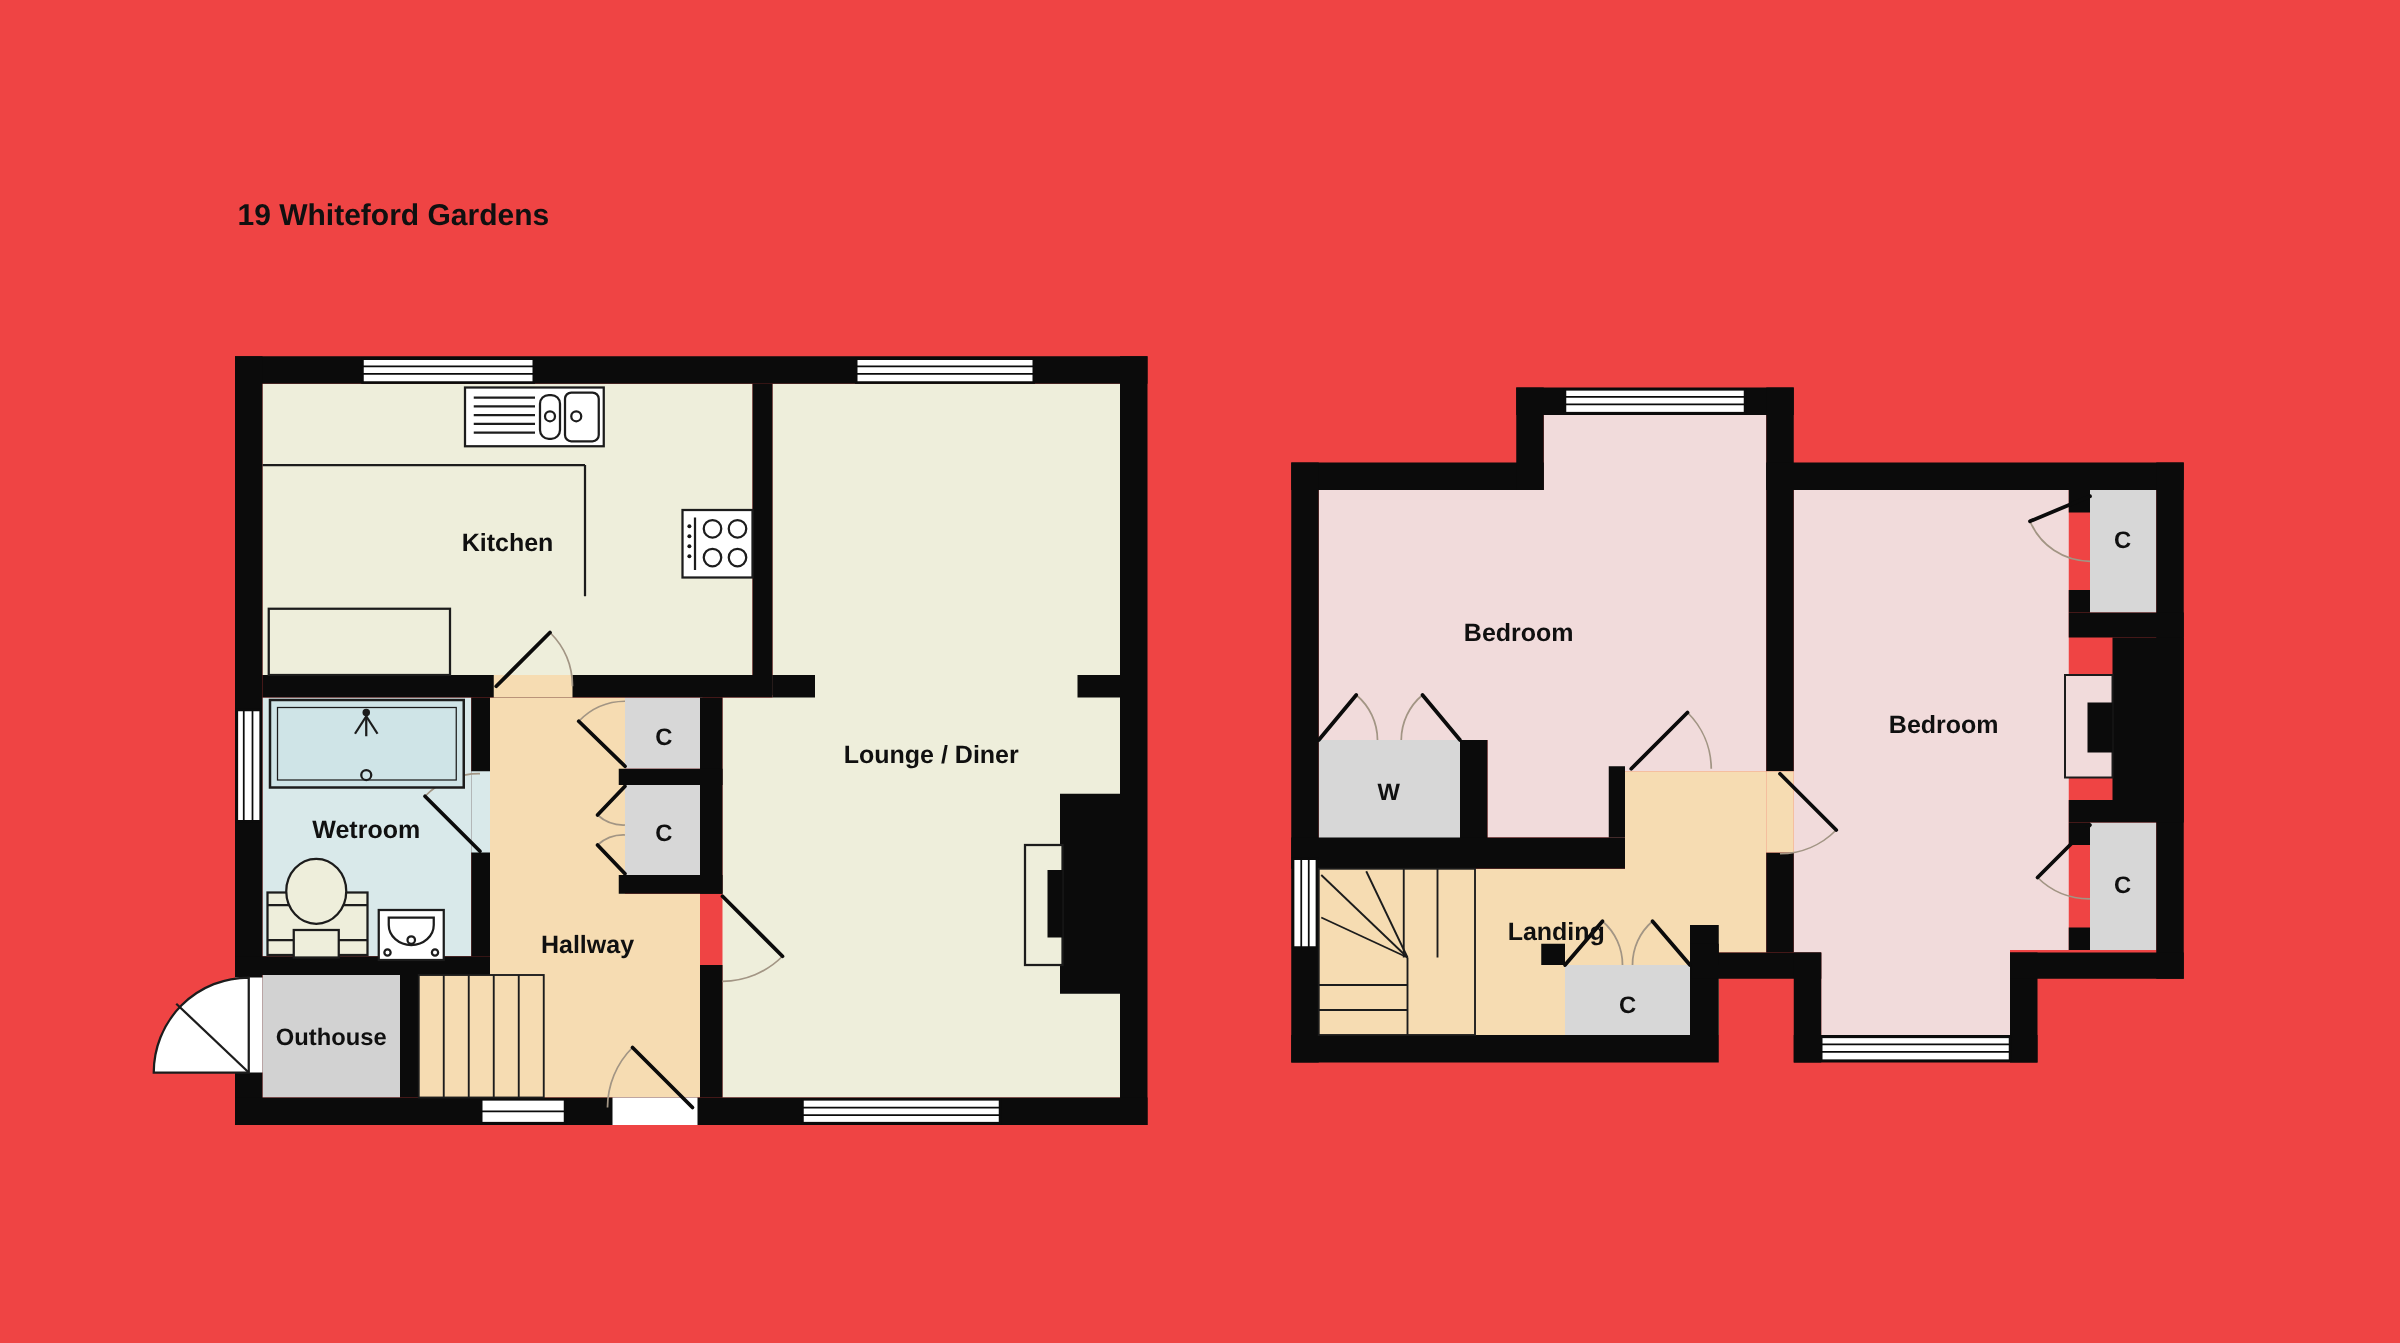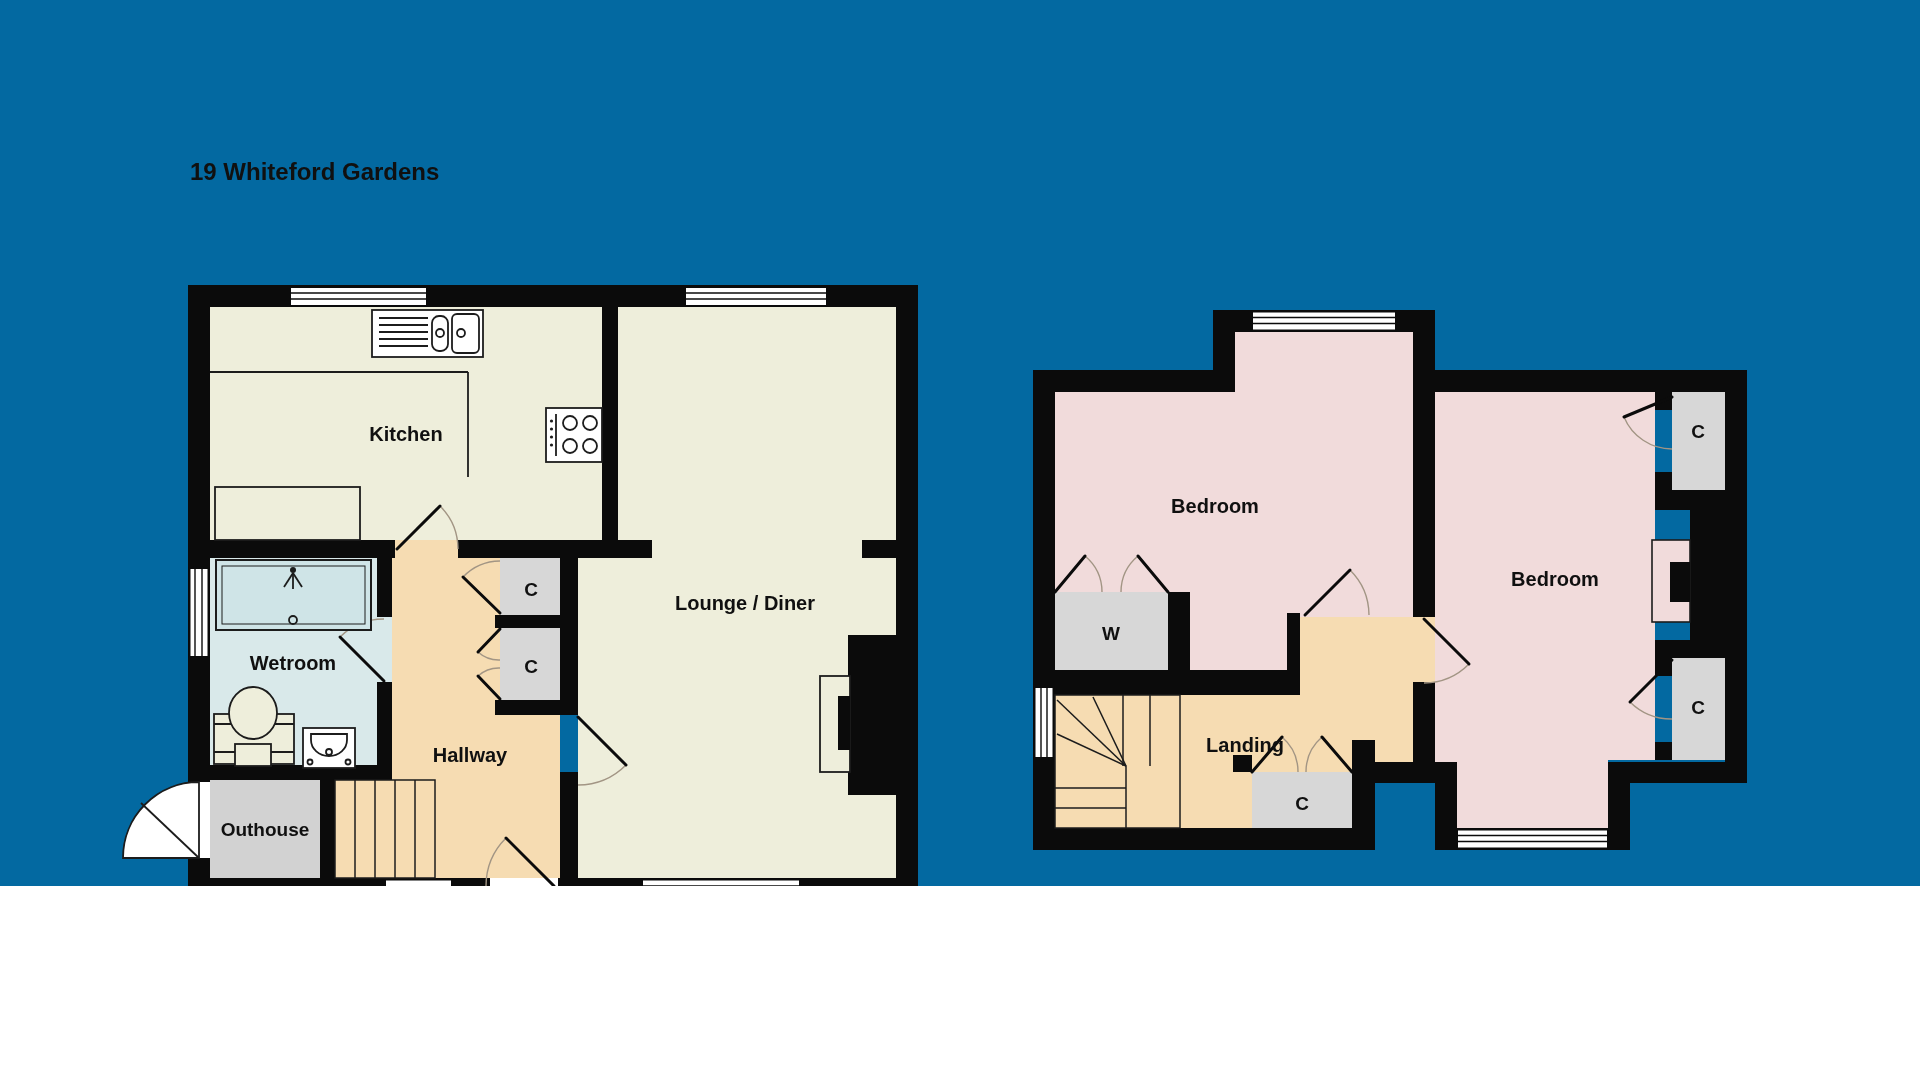--- a/index.html
+++ b/index.html
@@ -1,16 +1,16 @@
 <!DOCTYPE html>
 <html style="--wall-color: #0b0b0b; --floor-cream: #eeeedb; --floor-tan: #f6dcb2; --floor-blue: #d9e9ea; --floor-pink: #f1dbdb; --closet-gray: #d7d7d7; --outhouse-gray: #d2d2d2; --arc-color: #a29584;"><head>
 <meta charset="utf-8">
 <style>
   html,body{margin:0;padding:0;background:#ffffff;}
-  .page{position:relative;width:1920px;height:886px;background:#0369a1;overflow:hidden;
+  .page{position:relative;width:1920px;height:1074px;background:#ef4444;overflow:hidden;
         font-family:"Liberation Sans",sans-serif;}
   svg{position:absolute;left:0;top:0;}
   .wall{fill:var(--wall-color,#0b0b0b);}
   .floor-cream{fill:var(--floor-cream,#eeeedb);}
   .floor-tan{fill:var(--floor-tan,#f6dcb2);}
   .floor-blue{fill:var(--floor-blue,#d9e9ea);}
   .floor-pink{fill:var(--floor-pink,#f1dbdb);}
   .closet-gray{fill:var(--closet-gray,#d7d7d7);}
   .outhouse-gray{fill:var(--outhouse-gray,#d2d2d2);}
   .win{fill:#ffffff;stroke:var(--wall-color,#0b0b0b);stroke-width:2;}

